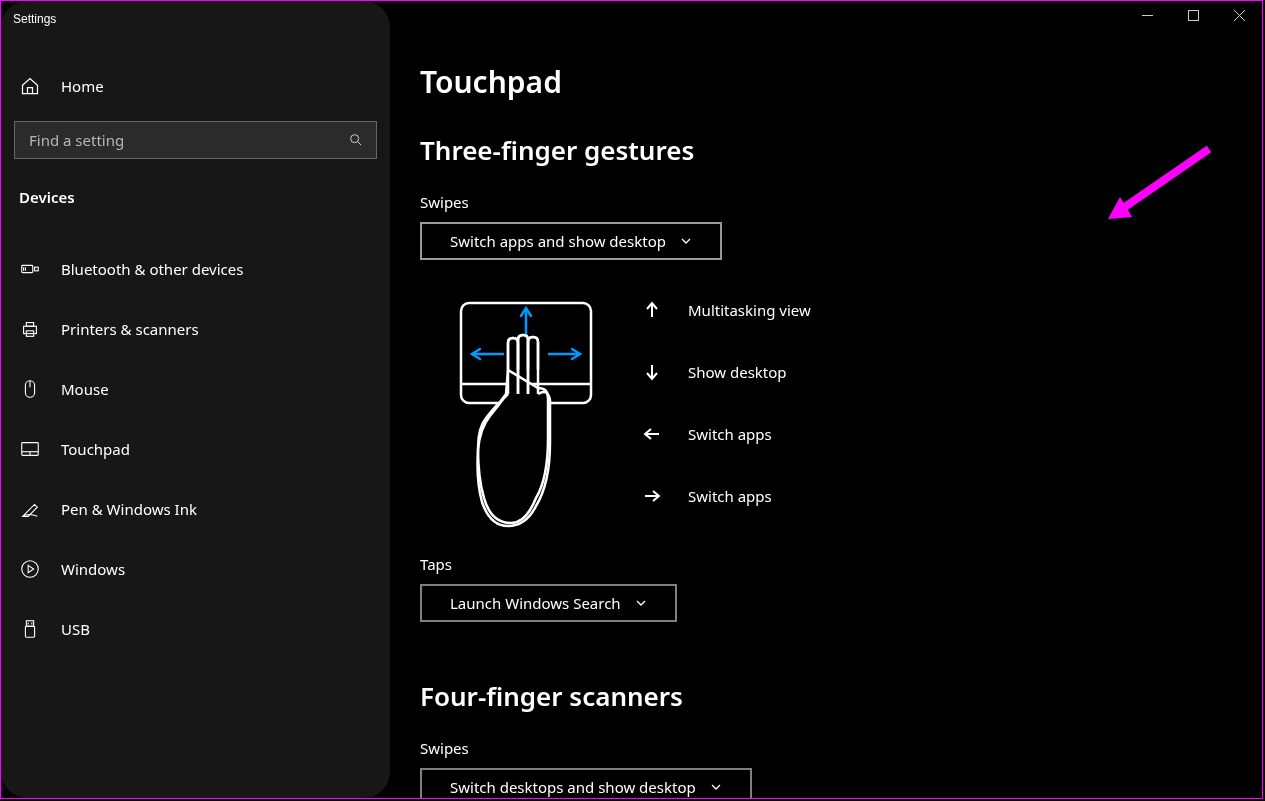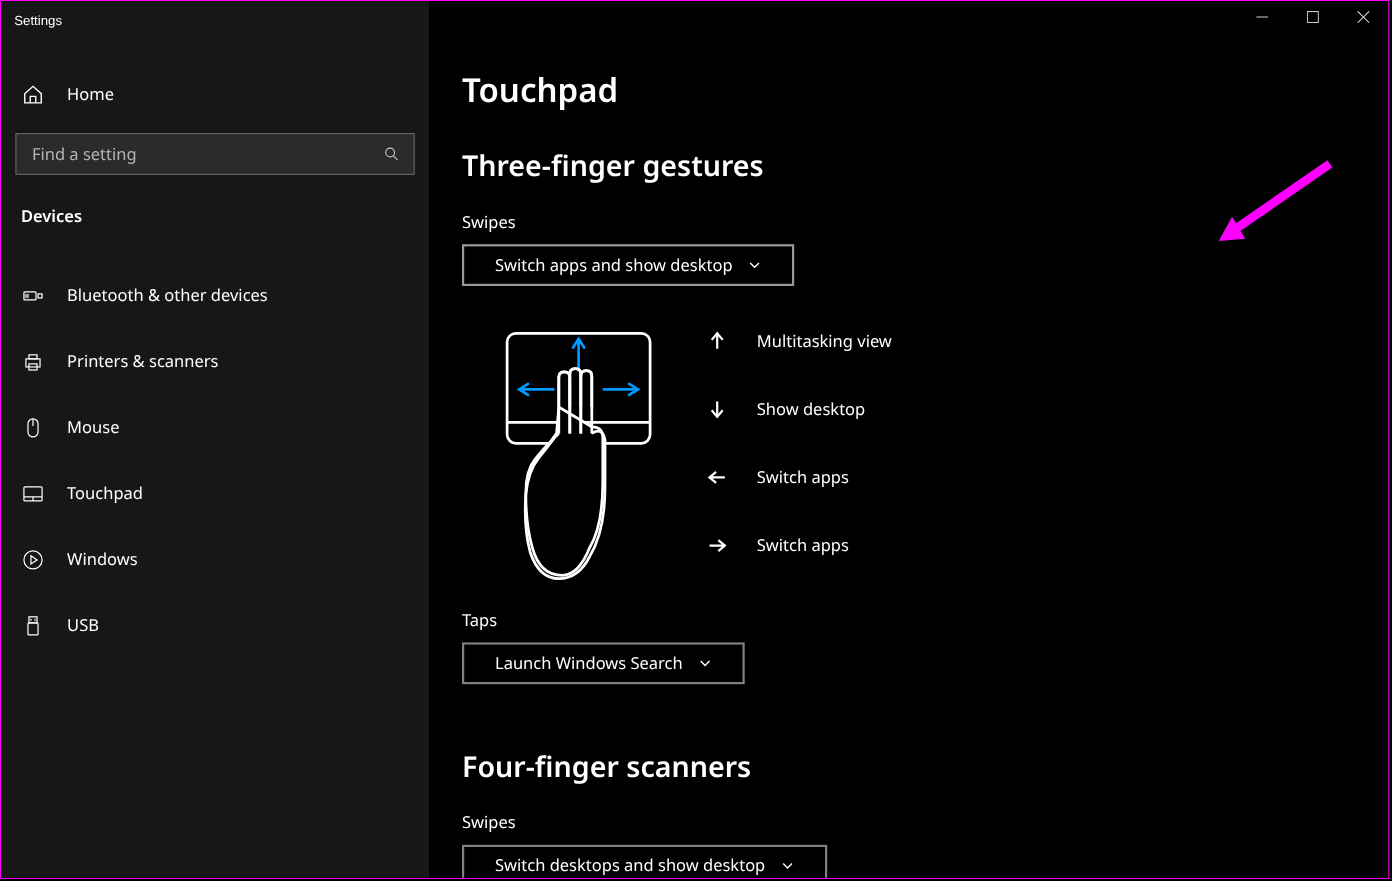--- a/index.html
+++ b/index.html
@@ -21,20 +21,21 @@
     box-sizing: border-box;
   }
   
   .sidebar {
     width: 389px;
     background: #171717;
     display: flex;
     flex-direction: column;
     box-sizing: border-box;
     padding-top: 4px;
+    border-radius: 26px;
   }
   .titlebar {
     height: 28px;
     display: flex;
     align-items: center;
     padding-left: 12px;
     font-size: 12px;
     font-family: "Segoe UI", sans-serif;
   }
   .home-row {
@@ -245,20 +246,29 @@
       </div>
       <div class="nav-item">
         <span class="icon">
           <svg width="22" height="22" viewBox="0 0 24 24" fill="none" stroke="#fff" stroke-width="1.2">
             <rect x="3" y="5" width="18" height="14" rx="1"></rect>
               <line x1="3" y1="15" x2="21" y2="15"></line>
               <line x1="12" y1="15" x2="12" y2="19"></line>
           </svg>
         </span>
         <span class="label">Touchpad</span>
+      </div>
+      <div class="nav-item">
+        <span class="icon">
+          <svg width="22" height="22" viewBox="0 0 24 24" fill="none" stroke="#fff" stroke-width="1.2">
+            <path d="M4 20 L7 17 L17 7 L20 10 L10 20 L4 20 Z"></path>
+            <path d="M4 20 Q 10 16 20 20"></path>
+          </svg>
+        </span>
+        <span class="label">Pen &amp; Windows Ink</span>
       </div>
       <div class="nav-item">
         <span class="icon">
           <svg width="22" height="22" viewBox="0 0 24 24" fill="none" stroke="#fff" stroke-width="1.2">
             <circle cx="12" cy="12" r="9"></circle>
               <polygon points="10,8 16,12 10,16" fill="none"></polygon>
           </svg>
         </span>
         <span class="label">Windows</span>
       </div>

